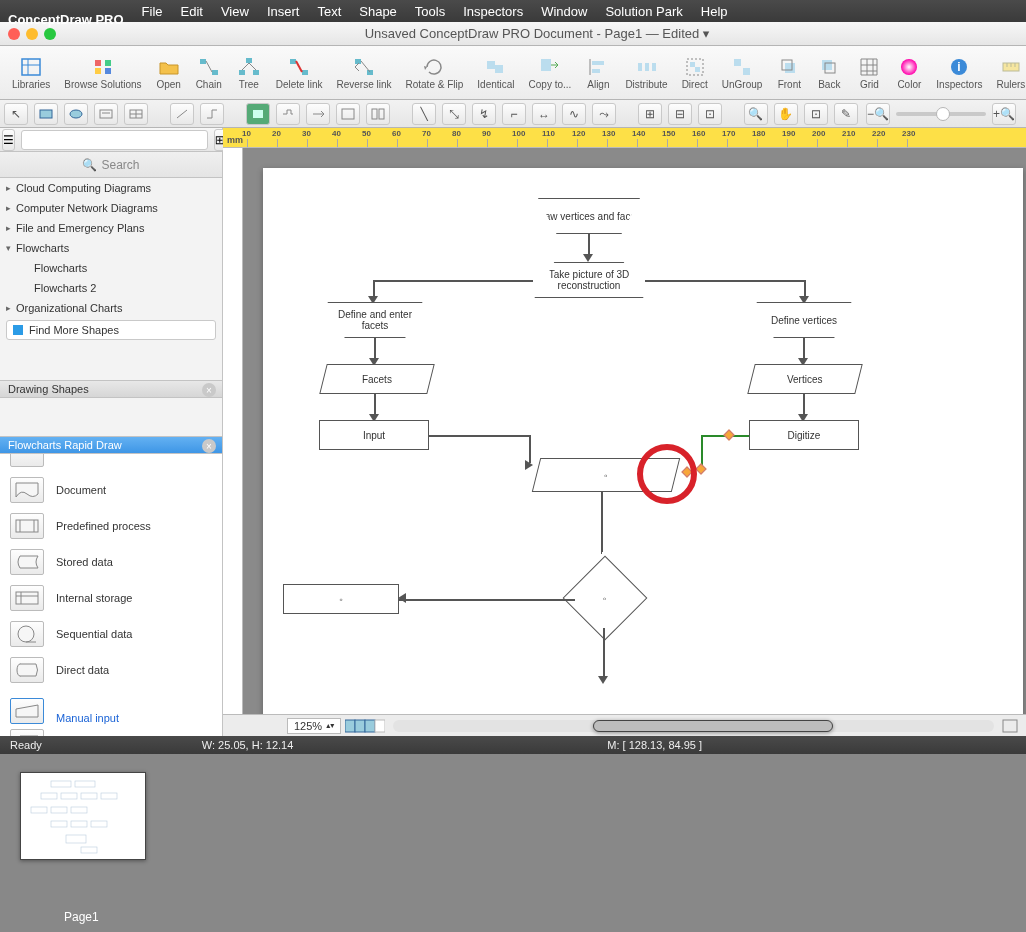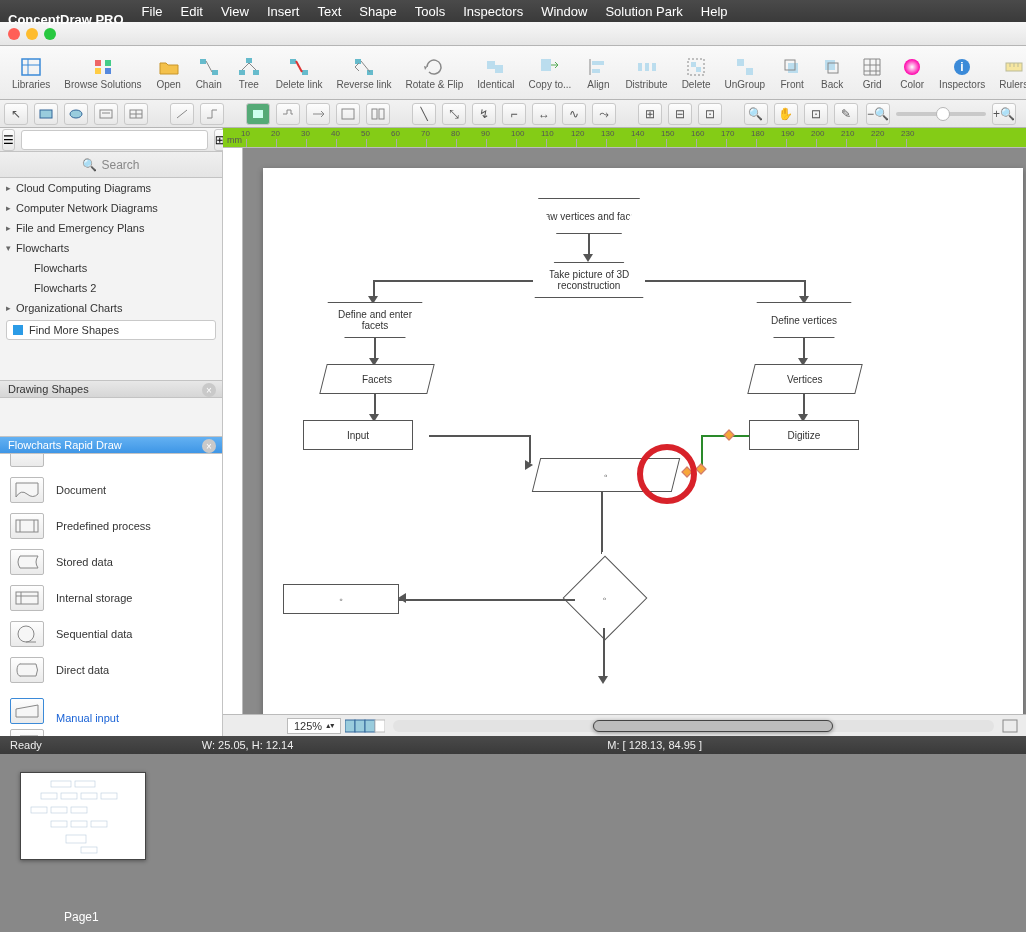--- a/index.html
+++ b/index.html
@@ -35,21 +35,21 @@
 .treeitem.special { background:#fff;border:1px solid #c9c9c9;border-radius:3px;margin:2px 6px; }
 .treeitem.special .sq{width:10px;height:10px;background:#2b9be6;margin-right:6px;}
 .bar { height:18px; background:linear-gradient(#e8e8e8,#d6d6d6); border-top:1px solid #c3c3c3;border-bottom:1px solid #c3c3c3; display:flex;align-items:center;padding:0 8px;font-size:11px;color:#333; position:relative;margin-top:38px;}
 .bar .x{position:absolute;right:6px;top:2px;width:14px;height:14px;border-radius:50%;background:#c9c9c9;color:#fff;font-size:10px;display:flex;align-items:center;justify-content:center;}
 .bar.sel{ background:linear-gradient(#64b1f2,#3e96e6); color:#fff; }
 .shapes { flex:1; overflow:hidden; background:#fff; }
 .shapeitem { height:36px; display:flex; align-items:center; padding:0 10px; gap:12px; font-size:11px; color:#333; }
 .shapeitem.sel{ color:#1a63d6;align-items:flex-end; }
 .shapeico { width:34px;height:26px;border:1px solid #bbb; background:linear-gradient(#fefefe,#eaeaea); border-radius:2px; display:flex;align-items:center;justify-content:center;}
 .canvaswrap { flex:1; display:flex; flex-direction:column; background:#8a8a8a; position: relative; }
-.hruler { height:20px; background:#84cc16;border-bottom:1px solid #bbb; display:flex;align-items:flex-end; overflow:hidden;font-size:8px;color:#555;}
+.hruler { height:20px; background:#fde047;border-bottom:1px solid #bbb; display:flex;align-items:flex-end; overflow:hidden;font-size:8px;color:#555;font-weight:bold;}
 .hruler .tick{width:30px;border-left:1px solid #aaa;height:8px;position:relative;}
 .hruler .tick span{position:absolute;top:-10px;left:-6px;}
 .cbody { flex:1; display:flex; overflow:hidden; }
 .vruler { width:20px; background:#fff;border-right:1px solid #bbb; }
 .canvas { flex:1; background:#8a8a8a; position:relative; overflow:hidden;}
 .page { position:absolute; left:20px; top:20px; width:760px; height:560px; background:#fff; box-shadow:0 2px 6px rgba(0,0,0,0.3); }
 .node { position:absolute; border:1.5px solid #555; background:#fff; font-size:10px; color:#333; display:flex;align-items:center;justify-content:center;text-align:center;padding:2px; }
 .trap-down { clip-path: polygon(6% 0,94% 0,78% 100%,22% 100%); }
 .trap-up   { clip-path: polygon(22% 0,78% 0,94% 100%,6% 100%); }
 .para      { transform: skewX(-14deg); }
@@ -88,20 +88,21 @@
   <span>Solution Park</span>
   <span>Help</span>
 </div>
 
 <div class="titlebar">
   <div class="traffic">
     <div class="dot red"></div>
     <div class="dot yellow"></div>
     <div class="dot green"></div>
   </div>
+  <div class="title">Unsaved ConceptDraw PRO Document - Page1 — Edited ▾</div>
 </div>
 
 <div class="toolbar">
   <div class="tbtn">
       <div class="ico">
         <svg width="22" height="20">
           <rect x="2" y="2" width="18" height="16" fill="none" stroke="#3b8ad8" stroke-width="1.5"></rect>
           <line x1="2" y1="8" x2="20" y2="8" stroke="#3b8ad8"></line>
           <line x1="8" y1="2" x2="8" y2="18" stroke="#3b8ad8"></line>
         </svg>
@@ -218,21 +219,21 @@
       <span class="lab">Distribute</span>
     </div>
   <div class="tbtn">
       <div class="ico">
         <svg width="20" height="20">
           <rect x="2" y="2" width="16" height="16" fill="none" stroke="#888" stroke-dasharray="2"></rect>
           <rect x="5" y="5" width="5" height="5" fill="#bde"></rect>
           <rect x="10" y="10" width="5" height="5" fill="#bde"></rect>
         </svg>
       </div>
-      <span class="lab">Delete</span>
+      <span class="lab">Direct</span>
     </div>
   <div class="tbtn">
       <div class="ico">
         <svg width="20" height="20">
           <rect x="2" y="2" width="7" height="7" fill="#bde"></rect>
           <rect x="11" y="11" width="7" height="7" fill="#bde"></rect>
         </svg>
       </div>
       <span class="lab">UnGroup</span>
     </div>
@@ -639,21 +640,21 @@
               <span>Facets</span>
             </div>
           <div class="node para" style="left:488px;top:196px;width:108px;height:30px;">
               <span>Vertices</span>
             </div>
           <div class="vline" style="left:111px;top:226px;height:22px;"></div>
             <div class="arrow" style="left:106px;top:246px;"></div>
           <div class="vline" style="left:540px;top:226px;height:22px;"></div>
             <div class="arrow" style="left:535px;top:246px;"></div>
 
-          <div class="node" style="left:40px;top:252px;width:110px;height:30px;">
+          <div class="node" style="left:56px;top:252px;width:110px;height:30px;">
               <span>Input</span>
             </div>
           <div class="node" style="left:486px;top:252px;width:110px;height:30px;">
               <span>Digitize</span>
             </div>
 
           <div class="hline" style="left:166px;top:267px;width:100px;"></div>
           <div class="vline" style="left:266px;top:267px;height:28px;"></div>
           <div class="arrow" style="left:261px;top:293px;transform:rotate(-90deg);"></div>
 

